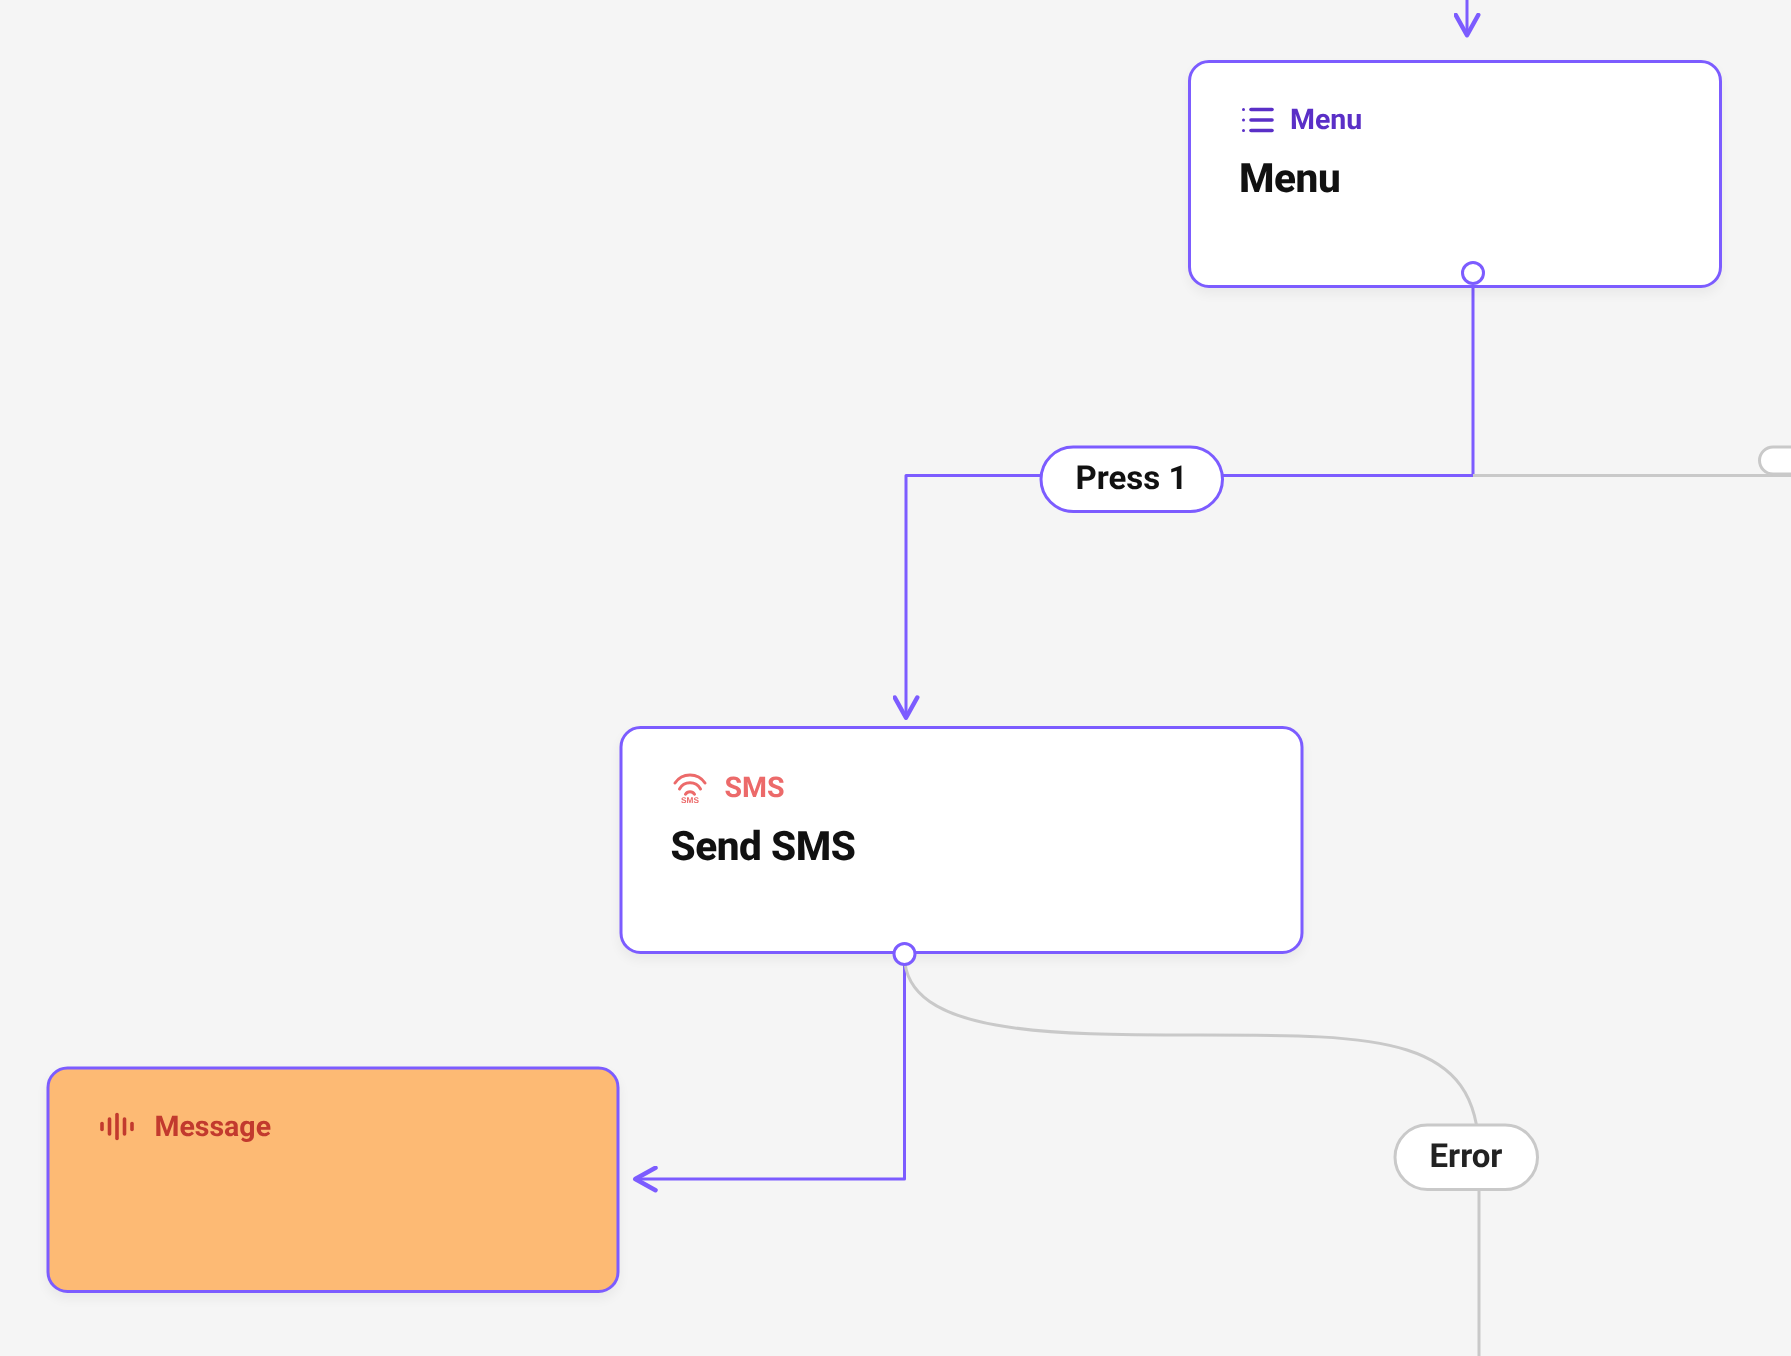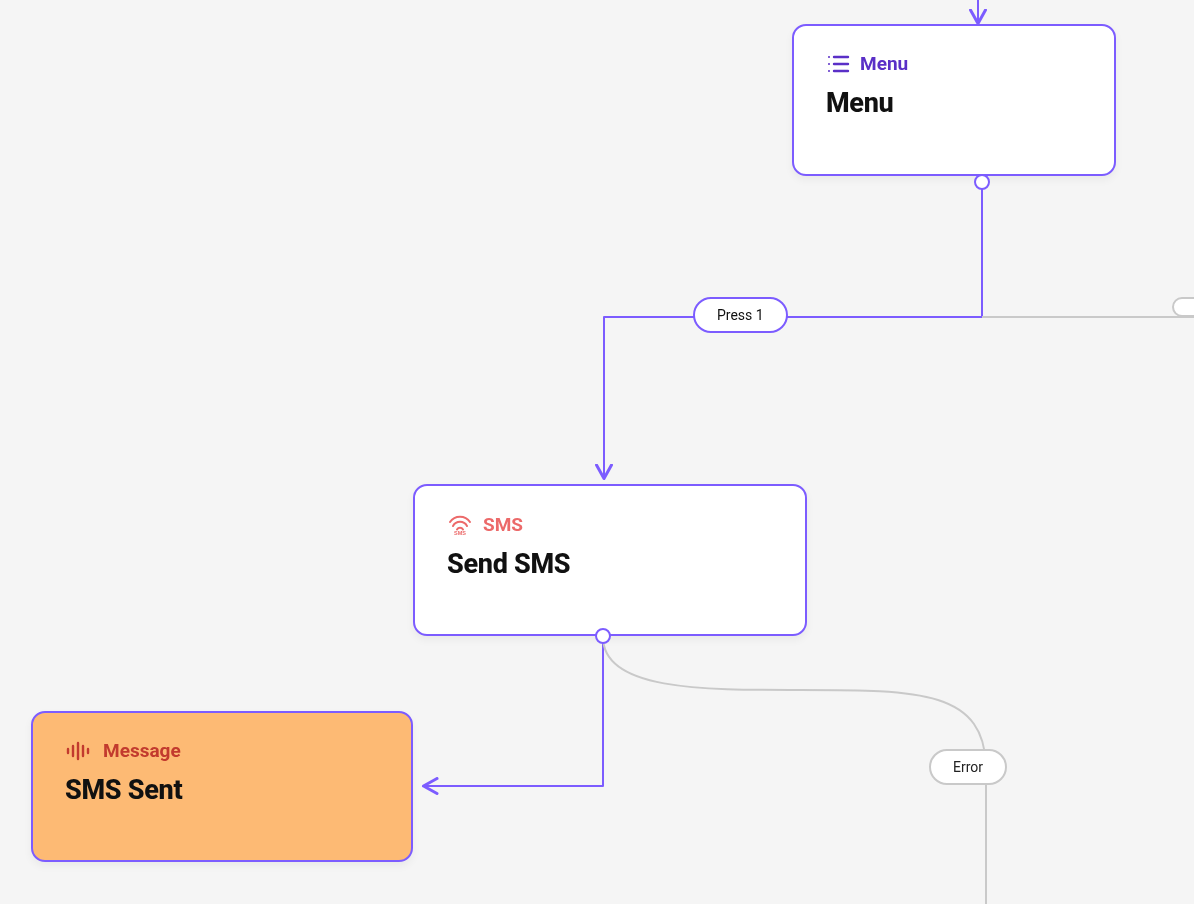--- a/index.html
+++ b/index.html
@@ -53,22 +53,22 @@
     display: inline-flex;
     align-items: center;
     justify-content: center;
   }
   .pill {
     position: absolute;
     background: #fff;
     border: 2px solid #7c5cff;
     border-radius: 999px;
     padding: 8px 22px;
-    font-size: 14px;
-    font-weight: 400;
+    font-size: 22px;
+    font-weight: 700;
     color: #111;
     white-space: nowrap;
   }
   .pill.gray {
     border-color: #c9c9c9;
     color: #222;
   }
   .port {
     position: absolute;
     width: 16px;
@@ -102,21 +102,21 @@
            L 425 786" stroke="#7c5cff" stroke-width="2" fill="none" stroke-linejoin="round" marker-end="url(#arrow-purple)"></path>
 
   <path d="M 603 637
            C 603 690, 700 690, 800 690
            C 920 690, 986 690, 986 770
            L 986 904" stroke="#c9c9c9" stroke-width="2" fill="none"></path>
 </svg>
 
 <div class="pill gray" style="left:1172px; top:297px; padding:8px 22px;"></div>
 
-<div class="node type-menu" style="left:792px; top:24px; width:324px; height:152px;">
+<div class="node type-menu" style="left:792px; top:40px; width:356px; height:152px;">
   <div class="type-row">
     <span class="icon">
       <svg width="24" height="20" viewBox="0 0 24 20">
         <g stroke="#5a2fc7" stroke-width="2.4" stroke-linecap="round">
           <circle cx="3" cy="3" r="1" fill="#5a2fc7" stroke="none"></circle>
           <line x1="8" y1="3" x2="22" y2="3"></line>
           <circle cx="3" cy="10" r="1" fill="#5a2fc7" stroke="none"></circle>
           <line x1="8" y1="10" x2="22" y2="10"></line>
           <circle cx="3" cy="17" r="1" fill="#5a2fc7" stroke="none"></circle>
           <line x1="8" y1="17" x2="22" y2="17"></line>
@@ -126,21 +126,21 @@
     <span class="type-label">Menu</span>
   </div>
   <div class="title">Menu</div>
 </div>
 <div class="port" style="left:974px; top:174px;"></div>
 
 <div class="pill" style="left:693px; top:297px;">
   <span>Press 1</span>
 </div>
 
-<div class="node type-sms" style="left:413px; top:484px; width:394px; height:152px;">
+<div class="node type-sms" style="left:413px; top:484px; width:456px; height:152px;">
   <div class="type-row">
     <span class="icon">
       <svg width="26" height="24" viewBox="0 0 26 24">
         <g fill="none" stroke="#ec6a6a" stroke-width="2" stroke-linecap="round">
           <path d="M3 10 A12 12 0 0 1 23 10"></path>
           <path d="M6 14 A8 8 0 0 1 20 14"></path>
           <path d="M10 17.5 A3.5 3.5 0 0 1 16 17.5"></path>
         </g>
         <text x="13" y="23" text-anchor="middle" font-size="5.5" font-weight="700" fill="#ec6a6a" font-family="Arial">SMS</text>
       </svg>
@@ -163,14 +163,13 @@
           <line x1="3" y1="8" x2="3" y2="12"></line>
           <line x1="8" y1="5" x2="8" y2="15"></line>
           <line x1="13" y1="2" x2="13" y2="18"></line>
           <line x1="18" y1="5" x2="18" y2="15"></line>
           <line x1="23" y1="8" x2="23" y2="12"></line>
         </g>
       </svg>
     </span>
     <span class="type-label">Message</span>
   </div>
-  <div class="title">SMS Sent</div>
 </div>
 
 </body></html>

